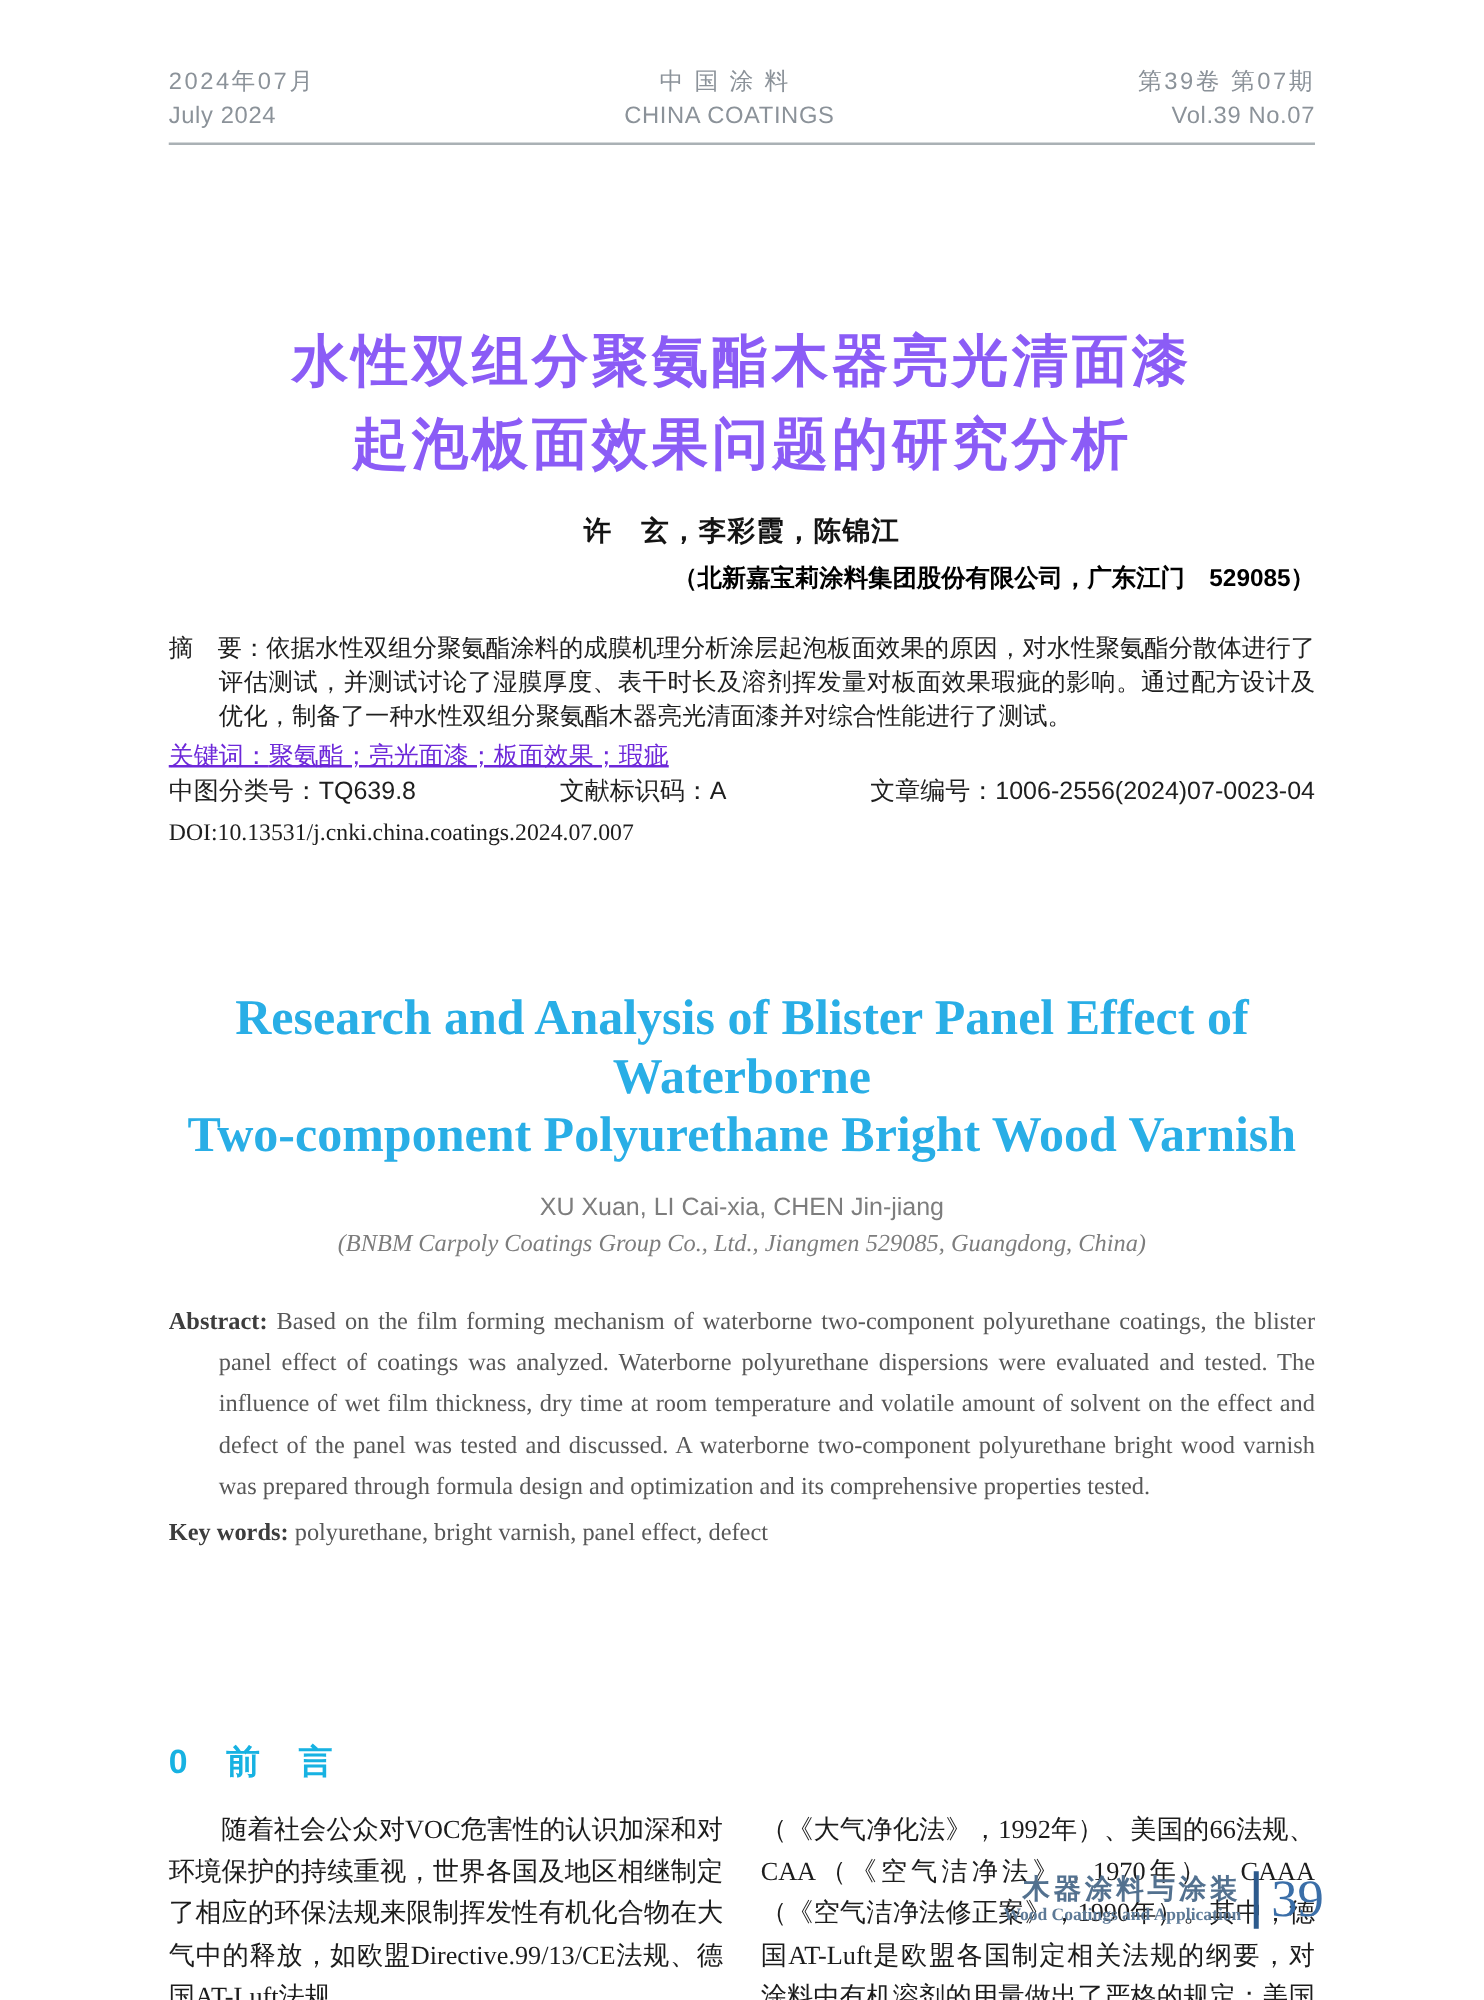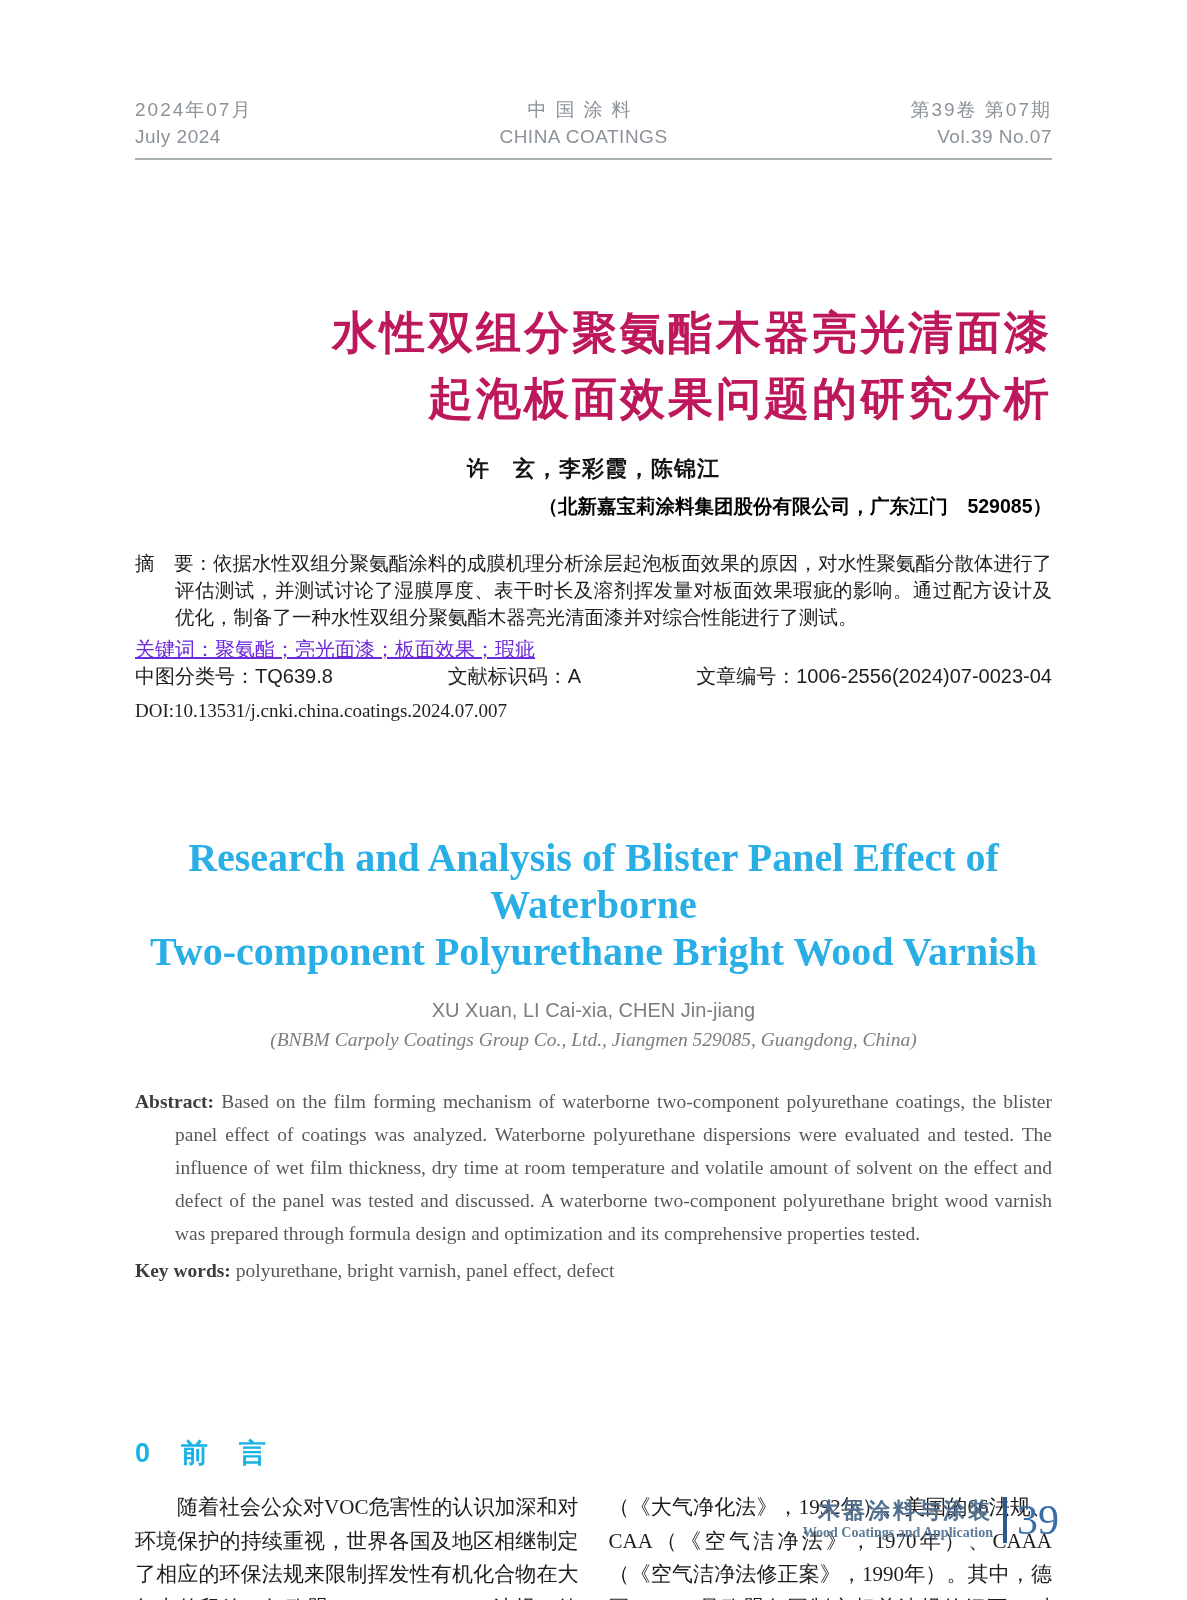--- a/index.html
+++ b/index.html
@@ -19,32 +19,32 @@
   
   .hdr {
     display: flex;
     justify-content: space-between;
     align-items: flex-end;
     color: #8b9299;
     border-bottom: 2px solid #aab1b5;
     padding-bottom: 8px;
   }
   .hdr-col { font-size: 19px; line-height: 27px; }
-  .hdr-col.left   { text-align: left;  width: 220px; margin-top: 44px; }
+  .hdr-col.left   { text-align: left;  width: 220px; }
   .hdr-col.center { text-align: center; flex: 1; }
   .hdr-col.right  { text-align: right; width: 240px; }
   .hdr .zh { letter-spacing: 2px; }
   .hdr .center .zh { letter-spacing: 9px; }
   .hdr .en { letter-spacing: 0.5px; }
 
   
   .title-zh {
     margin-top: 140px;
-    text-align: right;
-    color: #be185d;
+    text-align: center;
+    color: #8b5cf6;
     font-weight: 900;
     font-size: 45px;
     line-height: 66px;
     letter-spacing: 3px;
   }
   .title-zh span { display: block; }
 
   .authors-zh {
     margin-top: 22px;
     text-align: center;

